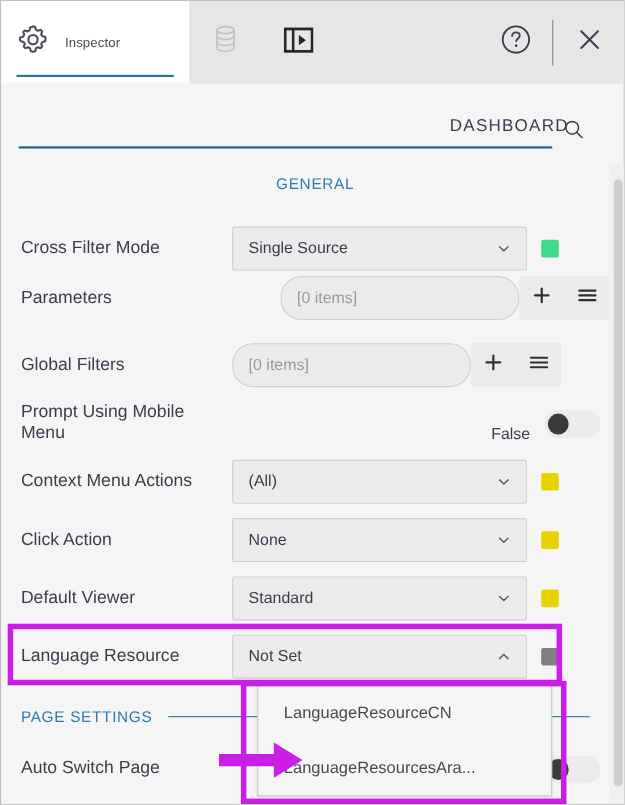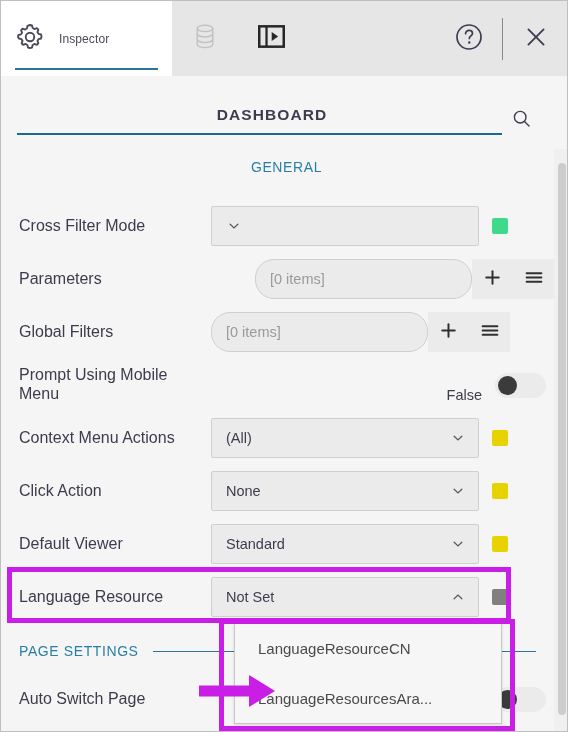--- a/index.html
+++ b/index.html
@@ -83,25 +83,25 @@
   
   .dash-header {
     position: absolute;
     top: 75px; left: 0;
     width: 568px;
     height: 73px;
   }
   .dash-title {
     position: absolute;
     top: 30px;
-    left: 13px;
+    left: 0;
     width: 516px;
-    text-align: center;
+    text-align: right;
     font-size: 15.5px;
-    font-weight: bold;
+    font-weight: normal;
     letter-spacing: 1.1px;
     color: #3c3c4e;
   }
   .dash-underline {
     position: absolute;
     left: 16px;
     top: 57px;
     width: 485px;
     height: 2px;
     background: #1b6b8f;
@@ -388,31 +388,32 @@
 
     <div class="section-head" style="top:10px;flex-direction:column;">
       <span class="st">GENERAL</span>
       <span class="sline"></span>
     </div>
 
     <div class="prow" style="top:51px;">
       <div class="plabel">Cross Filter Mode</div>
       <div class="pctl">
         <div class="field">
+          <span class="fv">Single Source</span>
           <span class="chev">
             <svg width="14" height="14" viewBox="0 0 16 16" fill="none" stroke="#5a5a5a" stroke-width="1.5" stroke-linecap="round">
               <path d="M3.6 6 L8 10.2 L12.4 6"></path>
             </svg>
           </span>
         </div>
         <span class="sq" id="sw0" style="background: rgb(62, 217, 138);"></span>
       </div>
     </div>
 
-    <div class="prow" style="top:104px;gap:48px;">
+    <div class="prow" style="top:96px;gap:48px;">
       <div class="plabel">Parameters</div>
       <div class="pctl">
         <div class="field narrow">
           <span class="fv ph">[0 items]</span>
         </div>
         <div class="iconbtn">
           <span>
             <svg width="17" height="17" viewBox="0 0 18 18" stroke="#303030" stroke-width="2.1" stroke-linecap="round">
               <line x1="9" y1="2.4" x2="9" y2="15.6"></line>
               <line x1="2.4" y1="9" x2="15.6" y2="9"></line>

